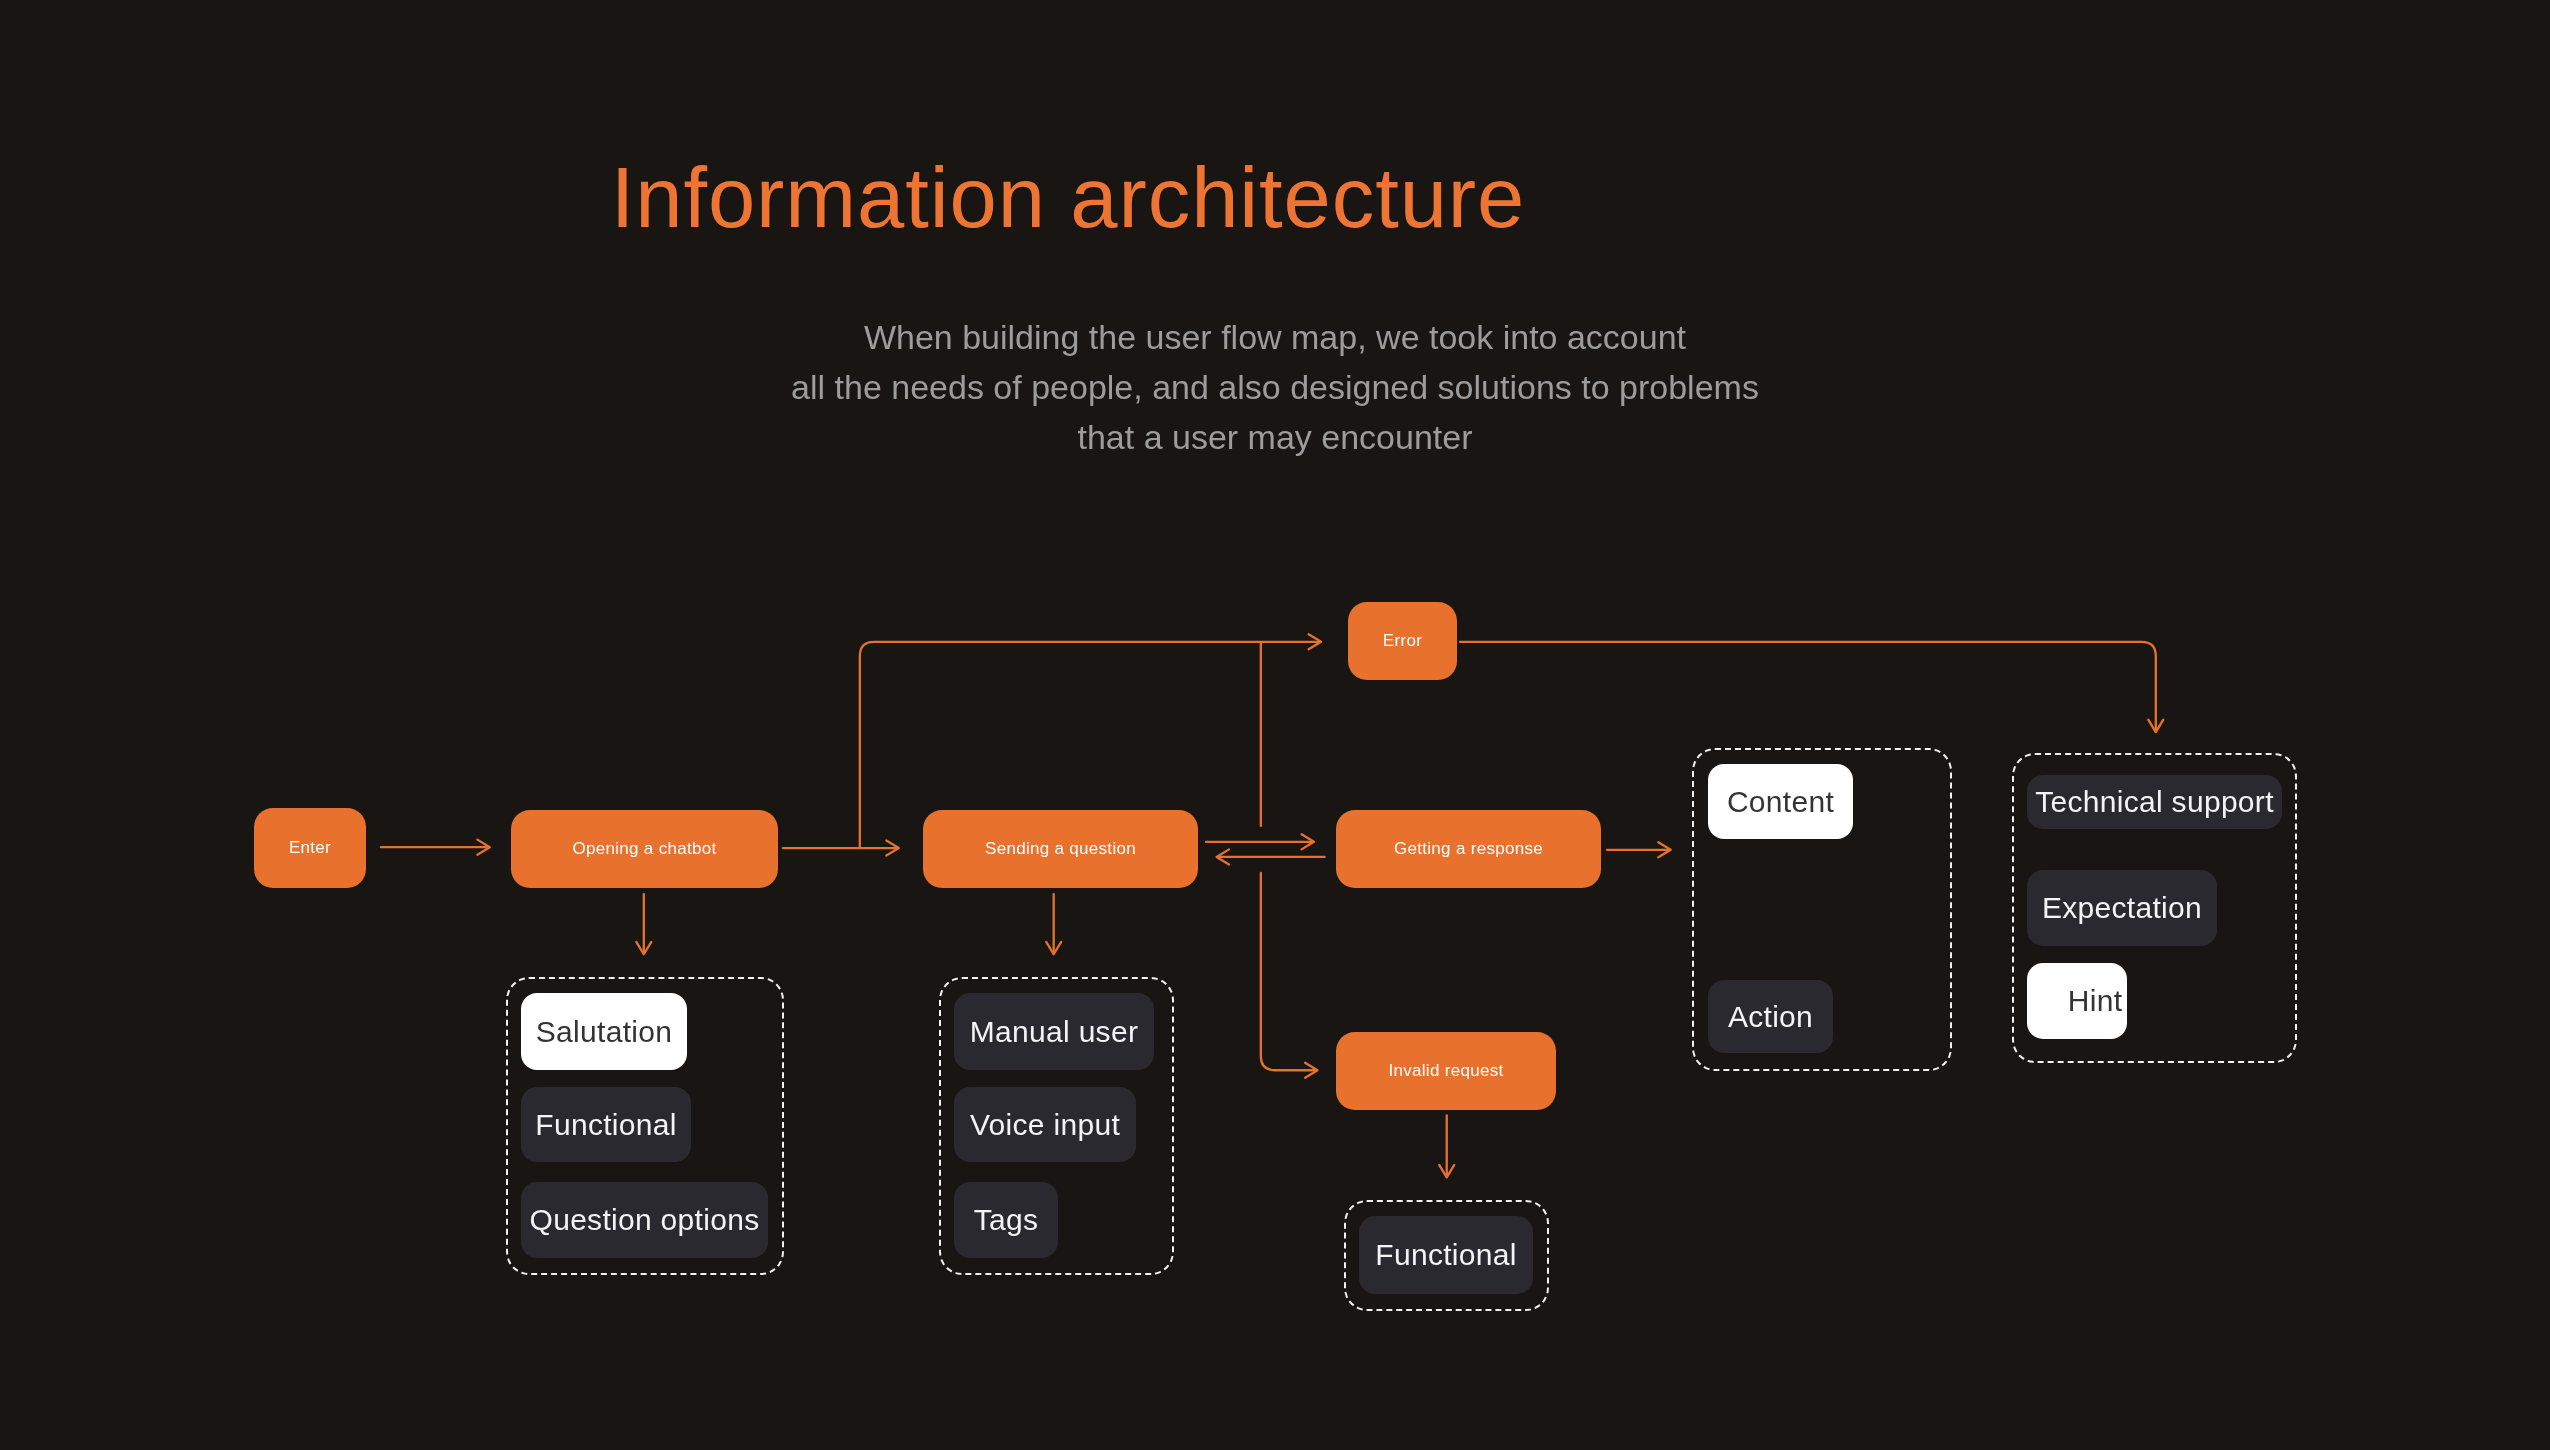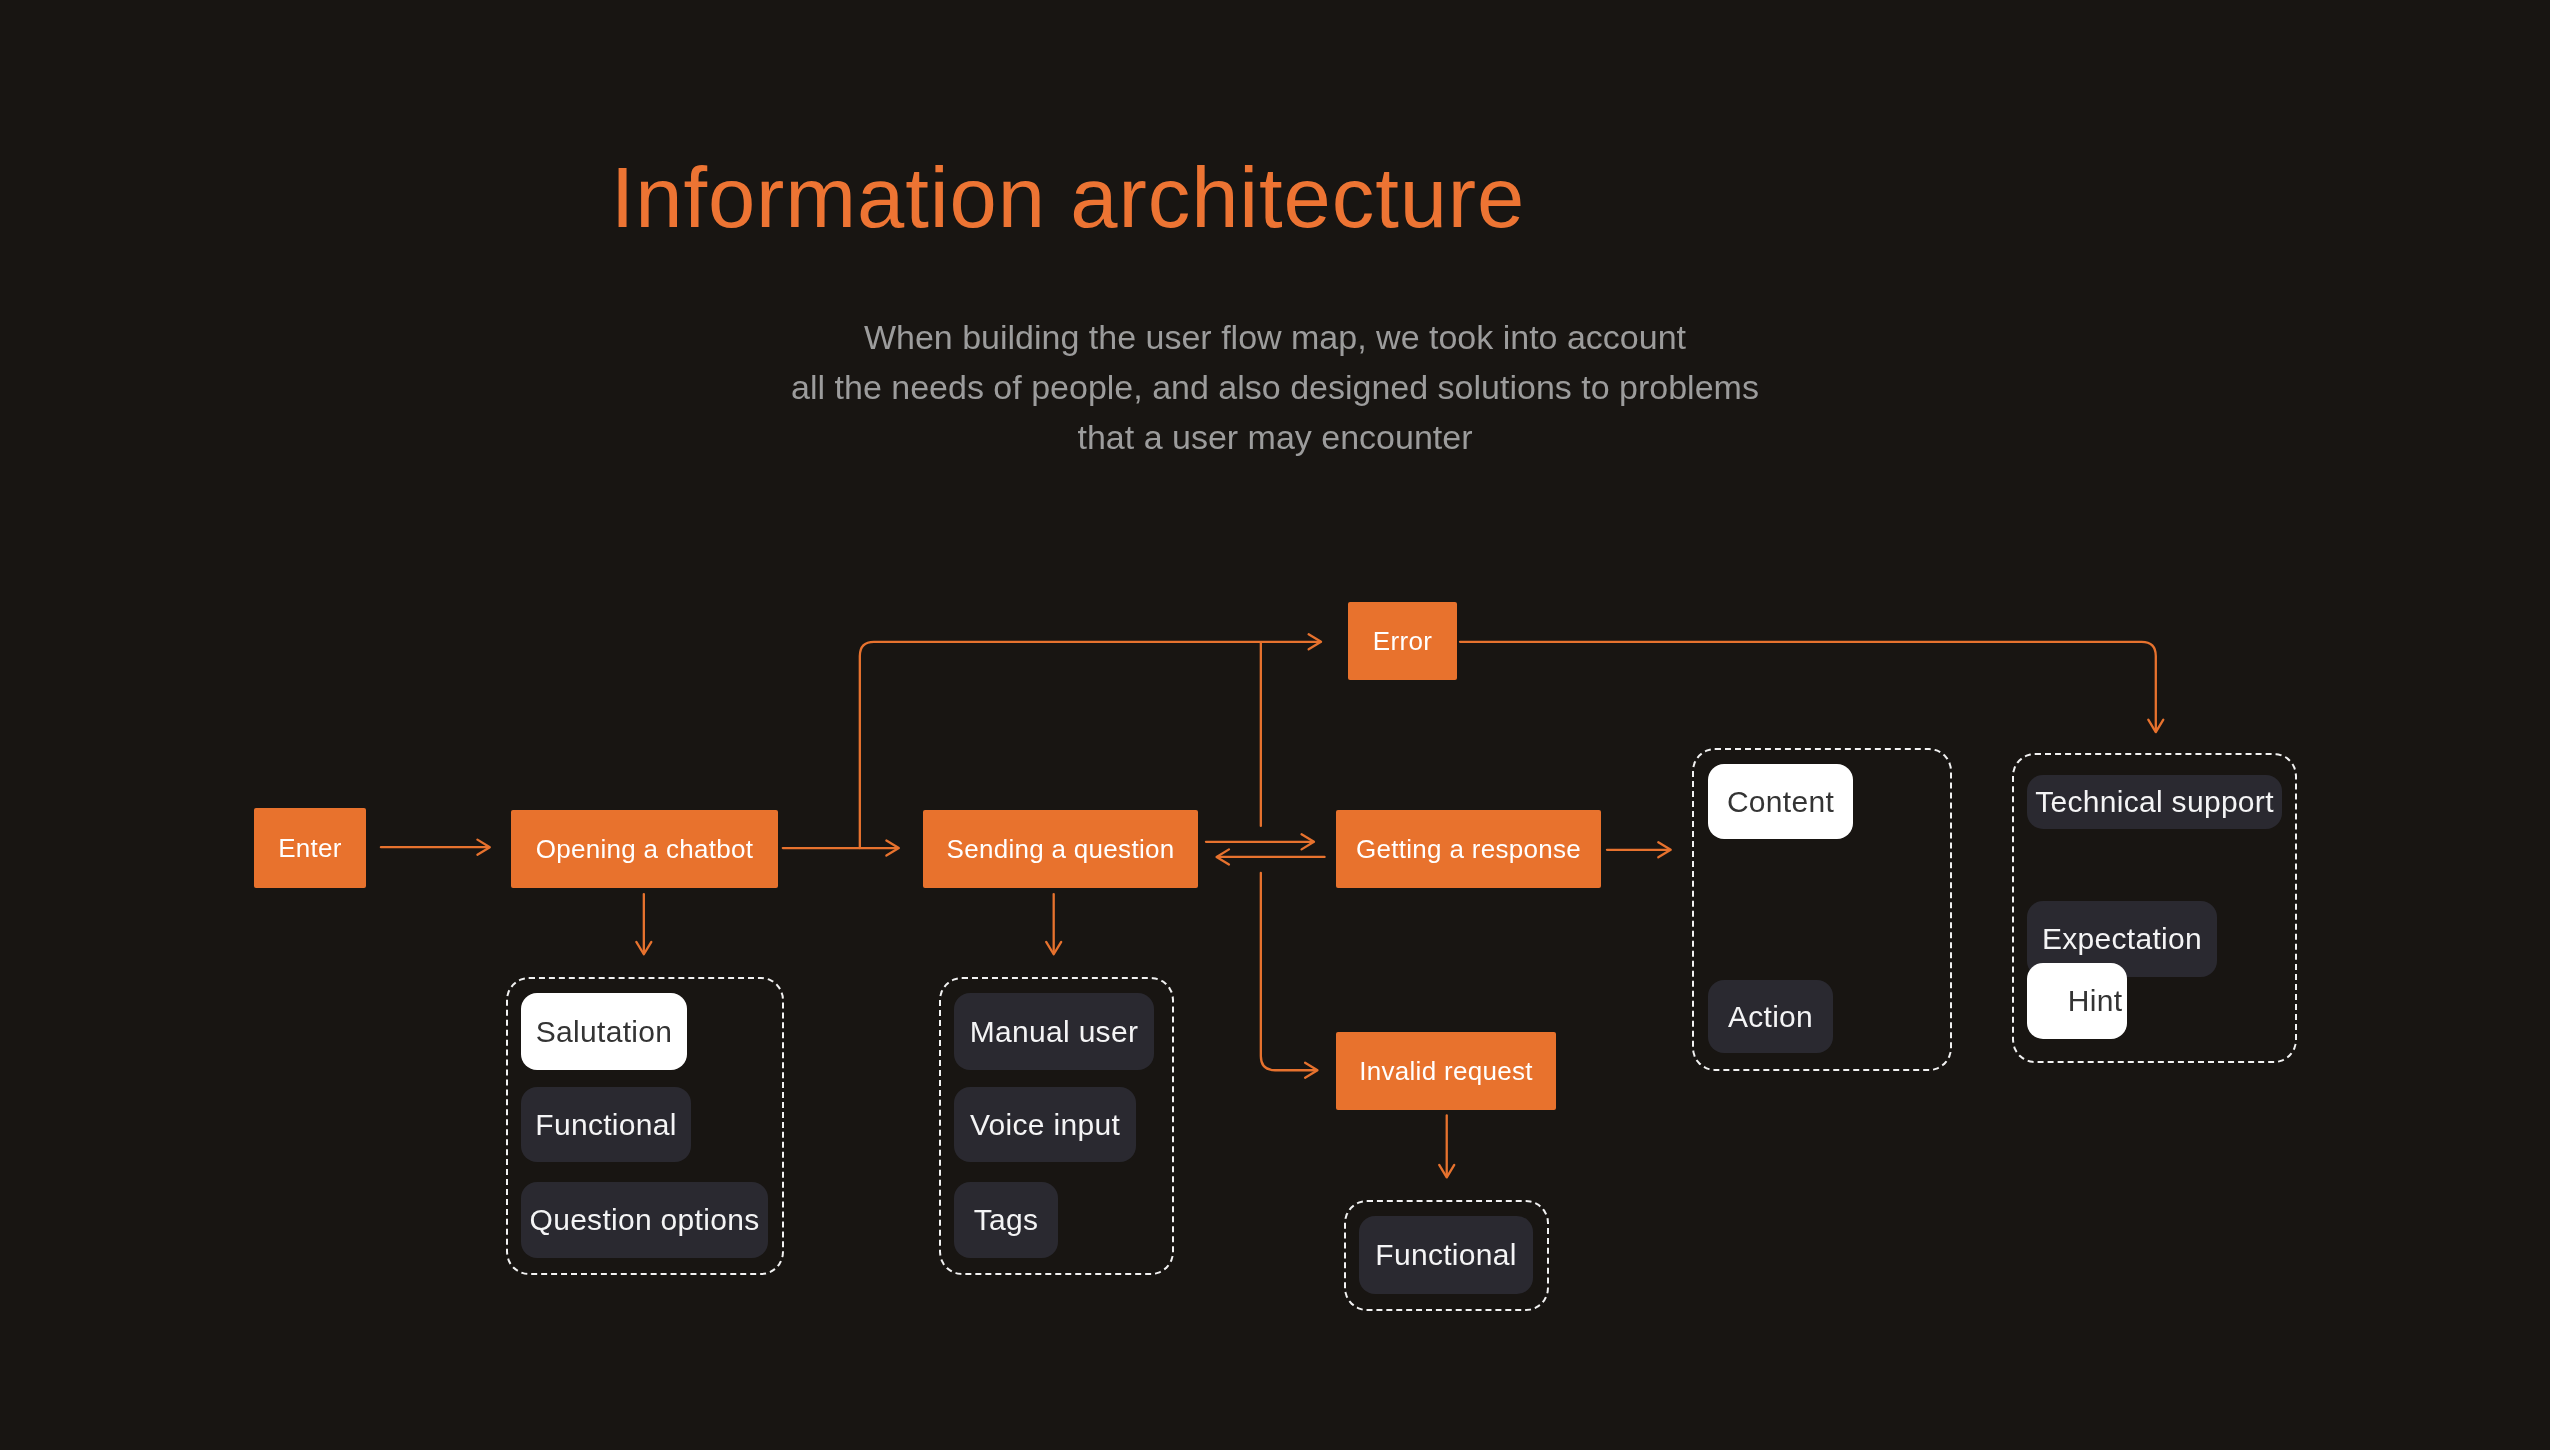--- a/index.html
+++ b/index.html
@@ -38,24 +38,24 @@
     white-space:pre-line;
   }
 
   svg.wires{position:absolute;left:0;top:0;width:2550px;height:1450px;overflow:visible;}
   svg.wires path{fill:none;stroke:var(--line);stroke-width:2.6px;stroke-linecap:round;}
   svg.wires marker path{stroke:var(--line);}
 
   .node{
     position:absolute;
     background:var(--orange);
-    border-radius:2px;
+    border-radius:19px;
     display:flex;align-items:center;justify-content:center;
     color:var(--text-light);
-    font-size:26px;font-weight:500;letter-spacing:0.3px;
+    font-size:17px;font-weight:500;letter-spacing:0.3px;
     white-space:nowrap;
   }
   .group{
     position:absolute;
     border:2.1px dashed var(--dash);
     border-radius:23px;
     background:transparent;
   }
   .chip{
     position:absolute;
@@ -118,20 +118,20 @@
   <div class="chip" style="left:954px;top:993px;width:200px;height:77px;">Manual user</div>
   <div class="chip" style="left:954px;top:1087px;width:182px;height:75px;">Voice input</div>
   <div class="chip" style="left:954px;top:1182px;width:104px;height:76px;">Tags</div>
 
   <div class="group" style="left:1692px;top:748px;width:260px;height:323px;"></div>
   <div class="chip white" style="left:1708px;top:764px;width:145px;height:75px;">Content</div>
   <div class="chip" style="left:1708px;top:980px;width:125px;height:73px;">Action</div>
 
   <div class="group" style="left:2012px;top:753px;width:285px;height:310px;"></div>
   <div class="chip" style="left:2027px;top:775px;width:255px;height:54px;">Technical support</div>
-  <div class="chip" style="left:2027px;top:870px;width:190px;height:76px;margin-top:31px;">Expectation</div>
+  <div class="chip" style="left:2027px;top:870px;width:190px;height:76px;">Expectation</div>
   <div class="chip white" style="left:2027px;top:963px;width:100px;height:76px;padding-left:36px;">Hint</div>
 
   <div class="group" style="left:1344px;top:1200px;width:205px;height:111px;"></div>
   <div class="chip" style="left:1359px;top:1216px;width:174px;height:78px;">Functional</div>
 
 </div>
 
 
 </body></html>

